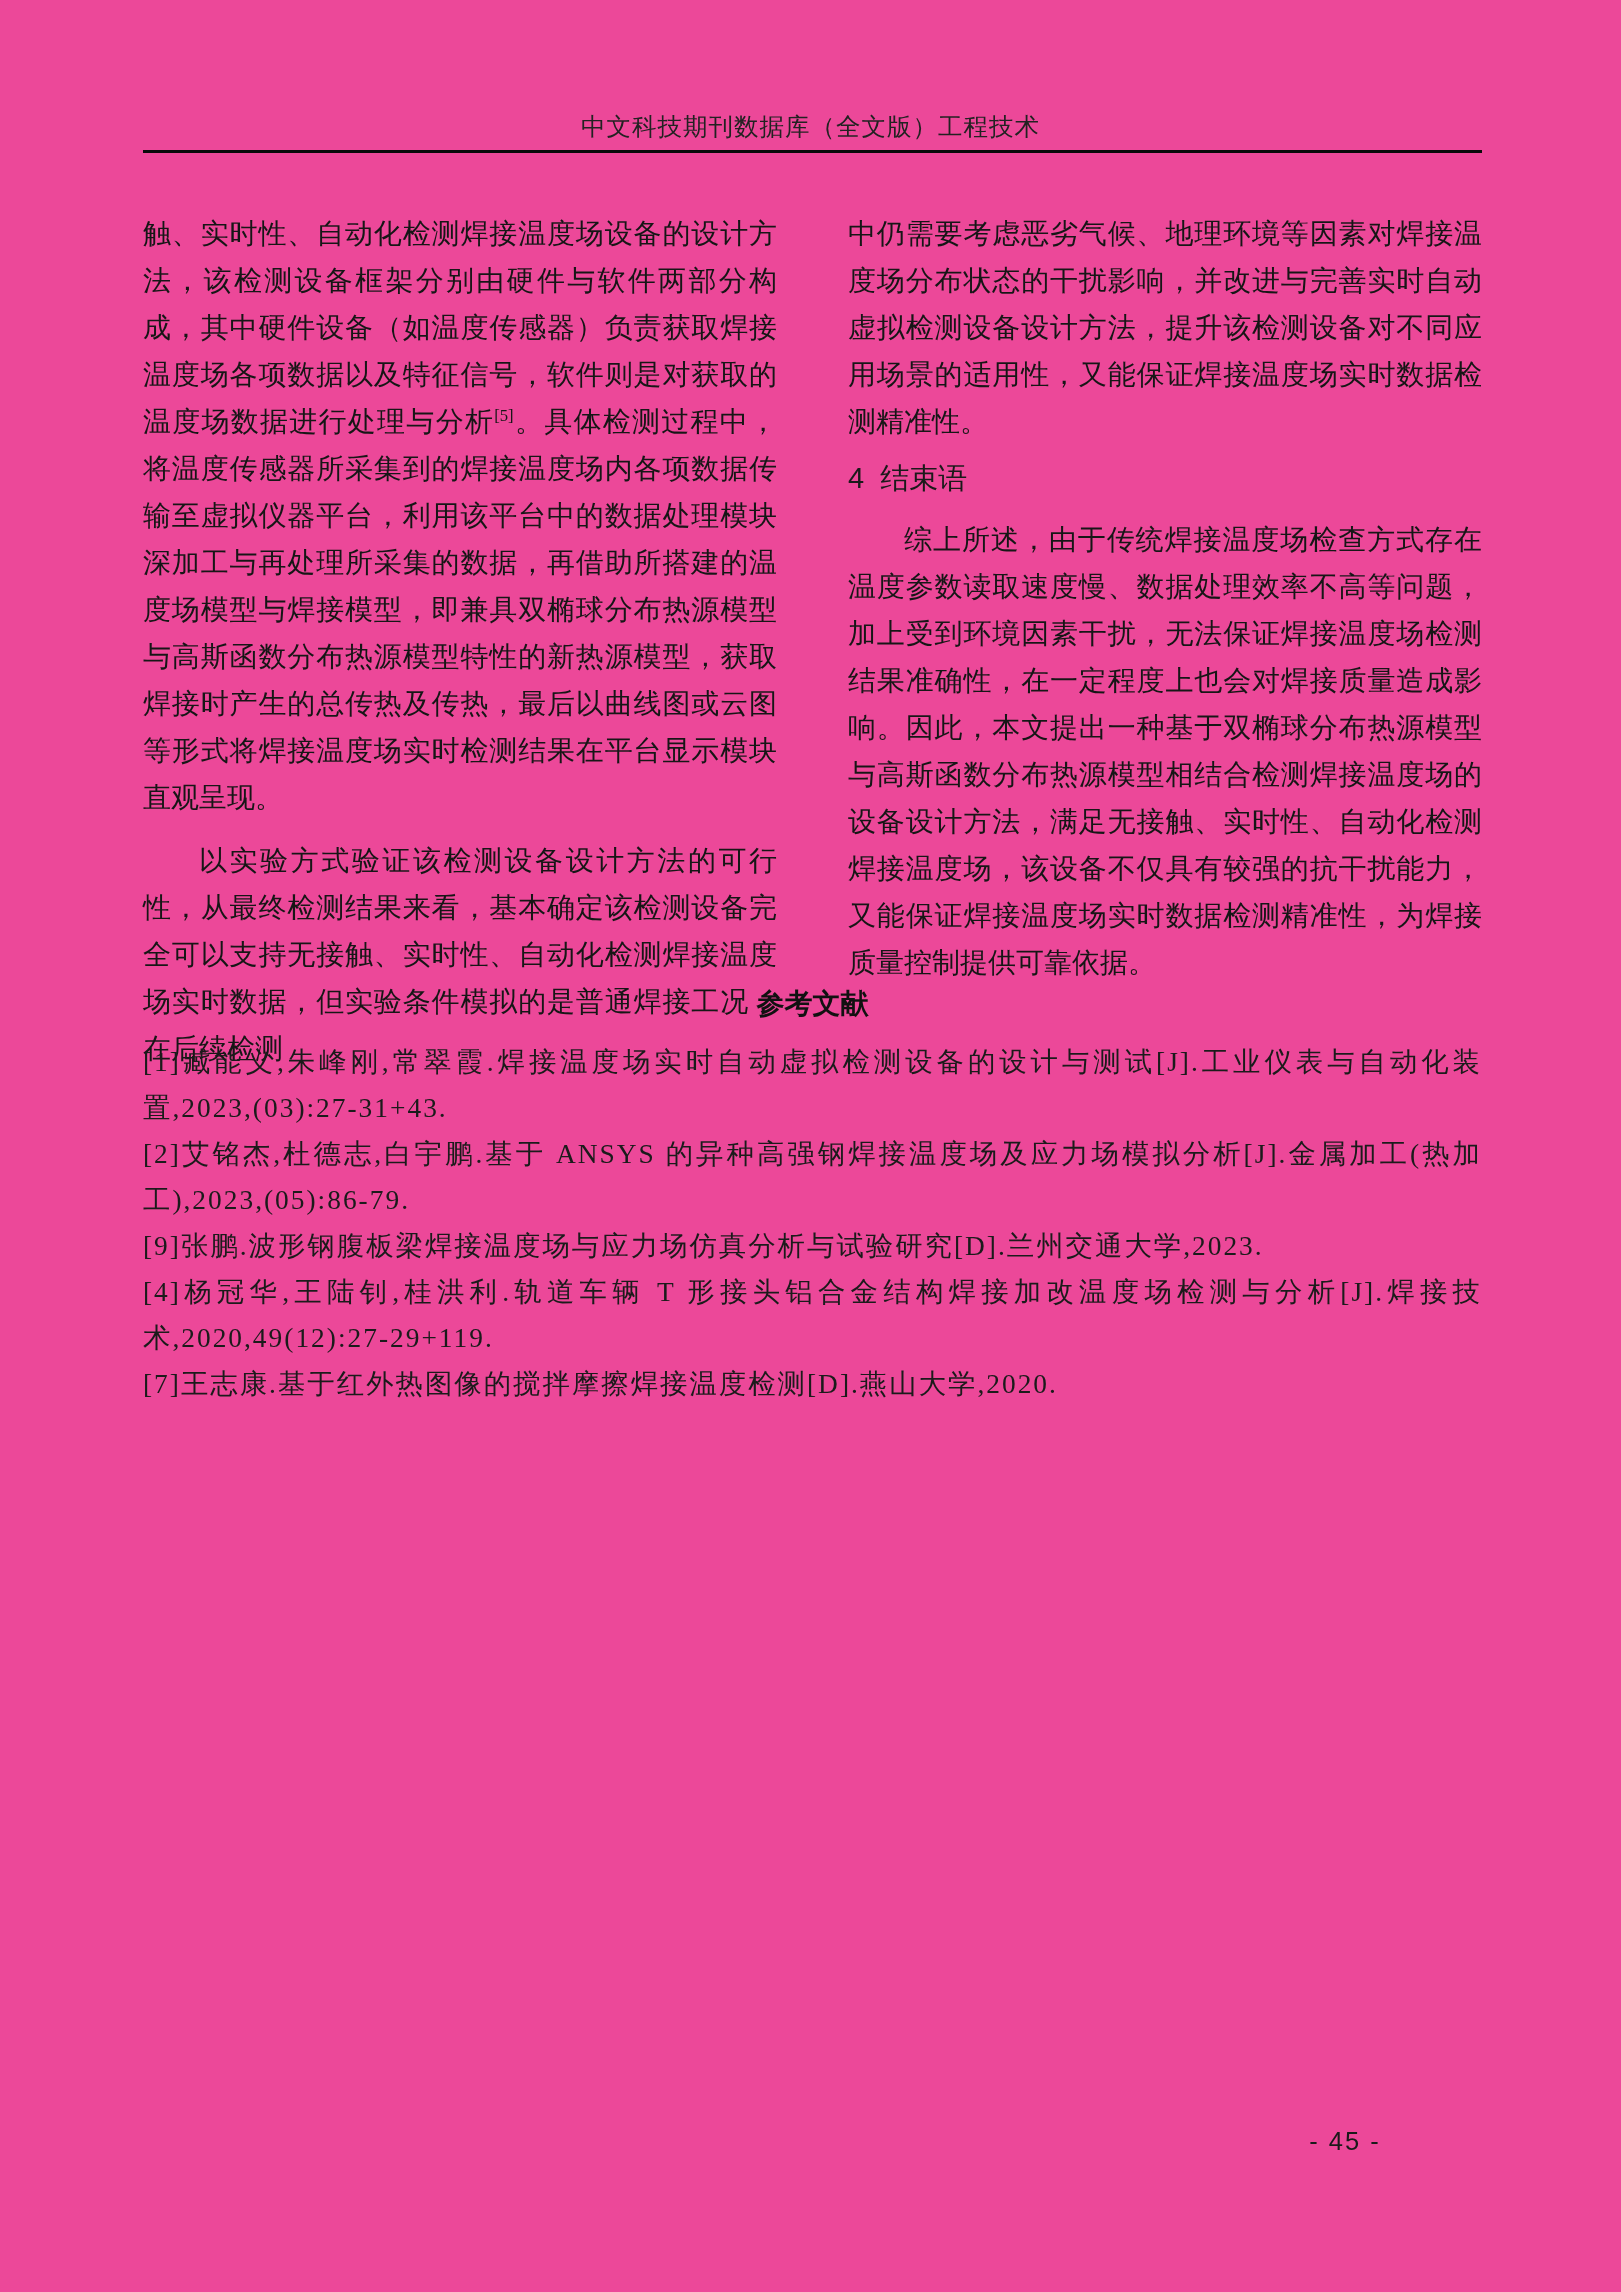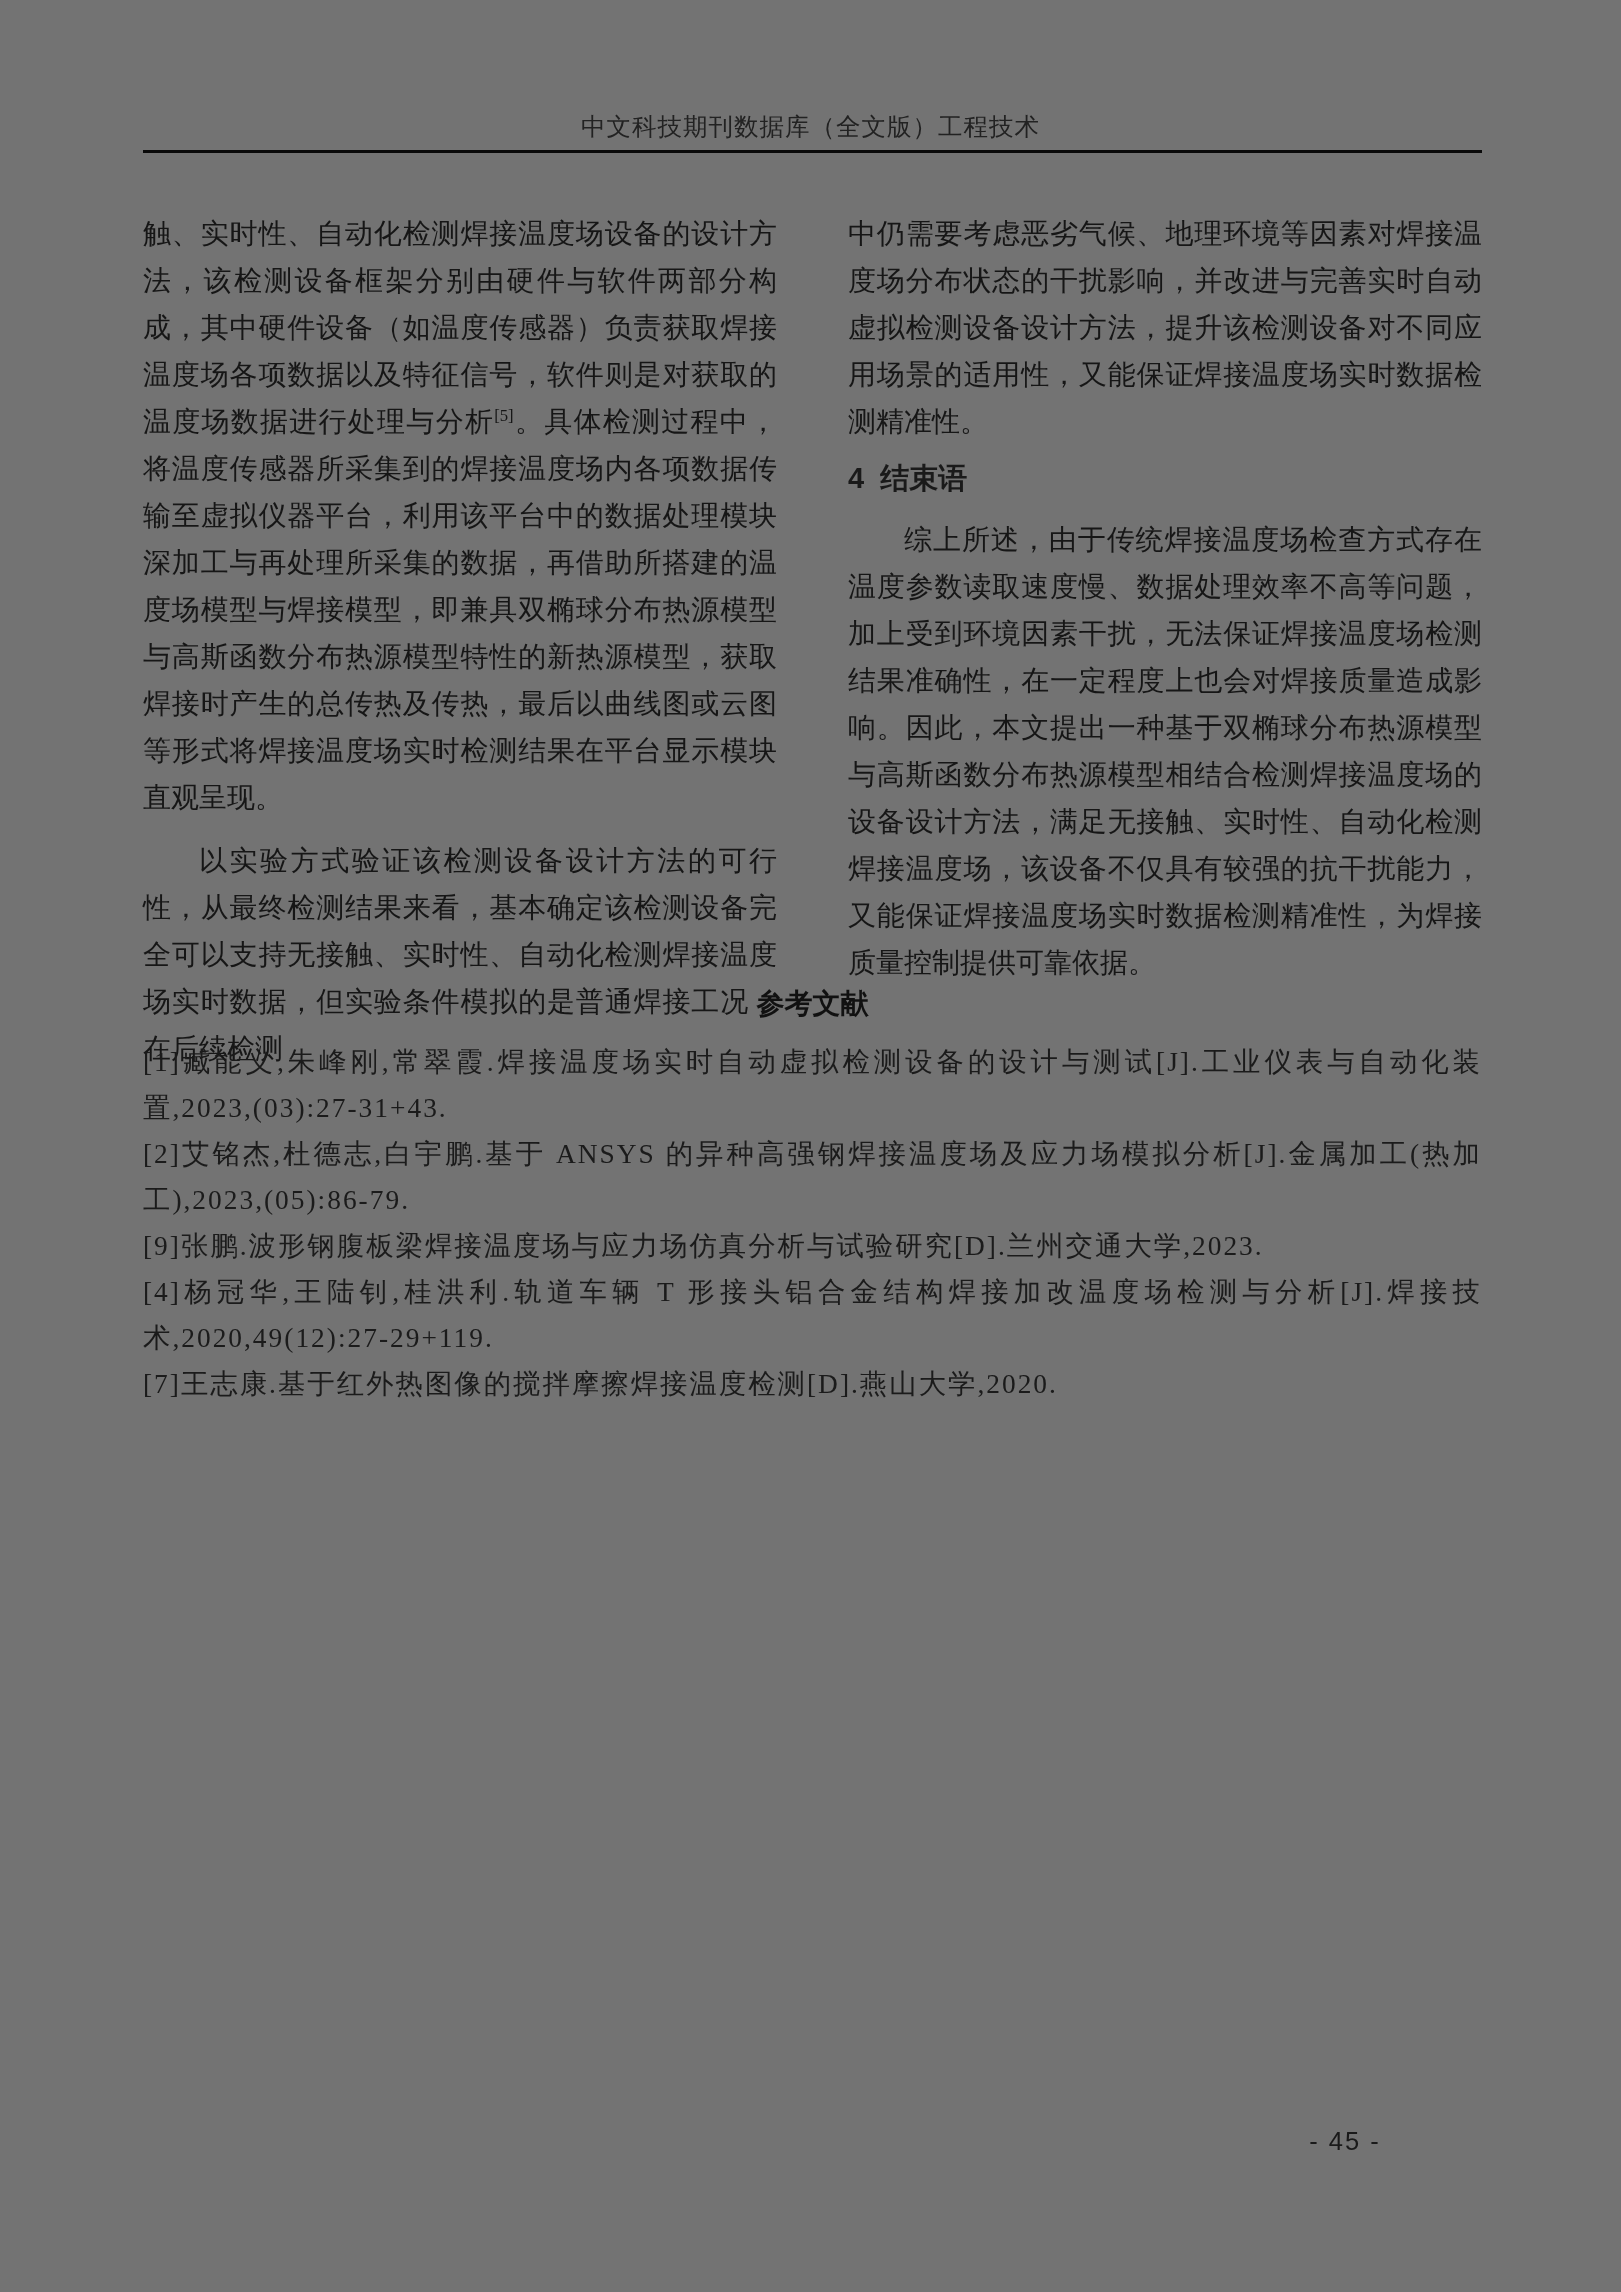--- a/index.html
+++ b/index.html
@@ -1,21 +1,21 @@
 <!DOCTYPE html>
 <html><head>
 <meta charset="utf-8">
 <style>
   * { margin: 0; padding: 0; box-sizing: border-box; }
   html, body { background: #ffffff; }
   .page {
     position: relative;
     width: 1621px;
     height: 2293px;
-    background: #737373;
+    background: #ec4899;
     font-family: "Liberation Serif", "DejaVu Serif", serif;
     color: #161616;
     overflow: hidden;
   }
   .header-title {
     position: absolute;
     top: 110px;
     left: 0;
     right: 0;
     text-align: center;
@@ -53,21 +53,21 @@
   }
   .body-p.indent { text-indent: 2em; }
   .cite {
     font-size: 16.7px;
     vertical-align: super;
     line-height: 0;
   }
   .section-heading {
     font-family: "Liberation Sans", "DejaVu Sans", sans-serif;
     font-size: 29px;
-    font-weight: 700;
+    font-weight: 400;
     line-height: 43px;
     margin: 11.8px 0 13.7px 0;
     white-space: pre-wrap;
     color: #1a1a1a;
   }
   .references {
     position: absolute;
     top: 984px;
     left: 143px;
     width: 1339px;

